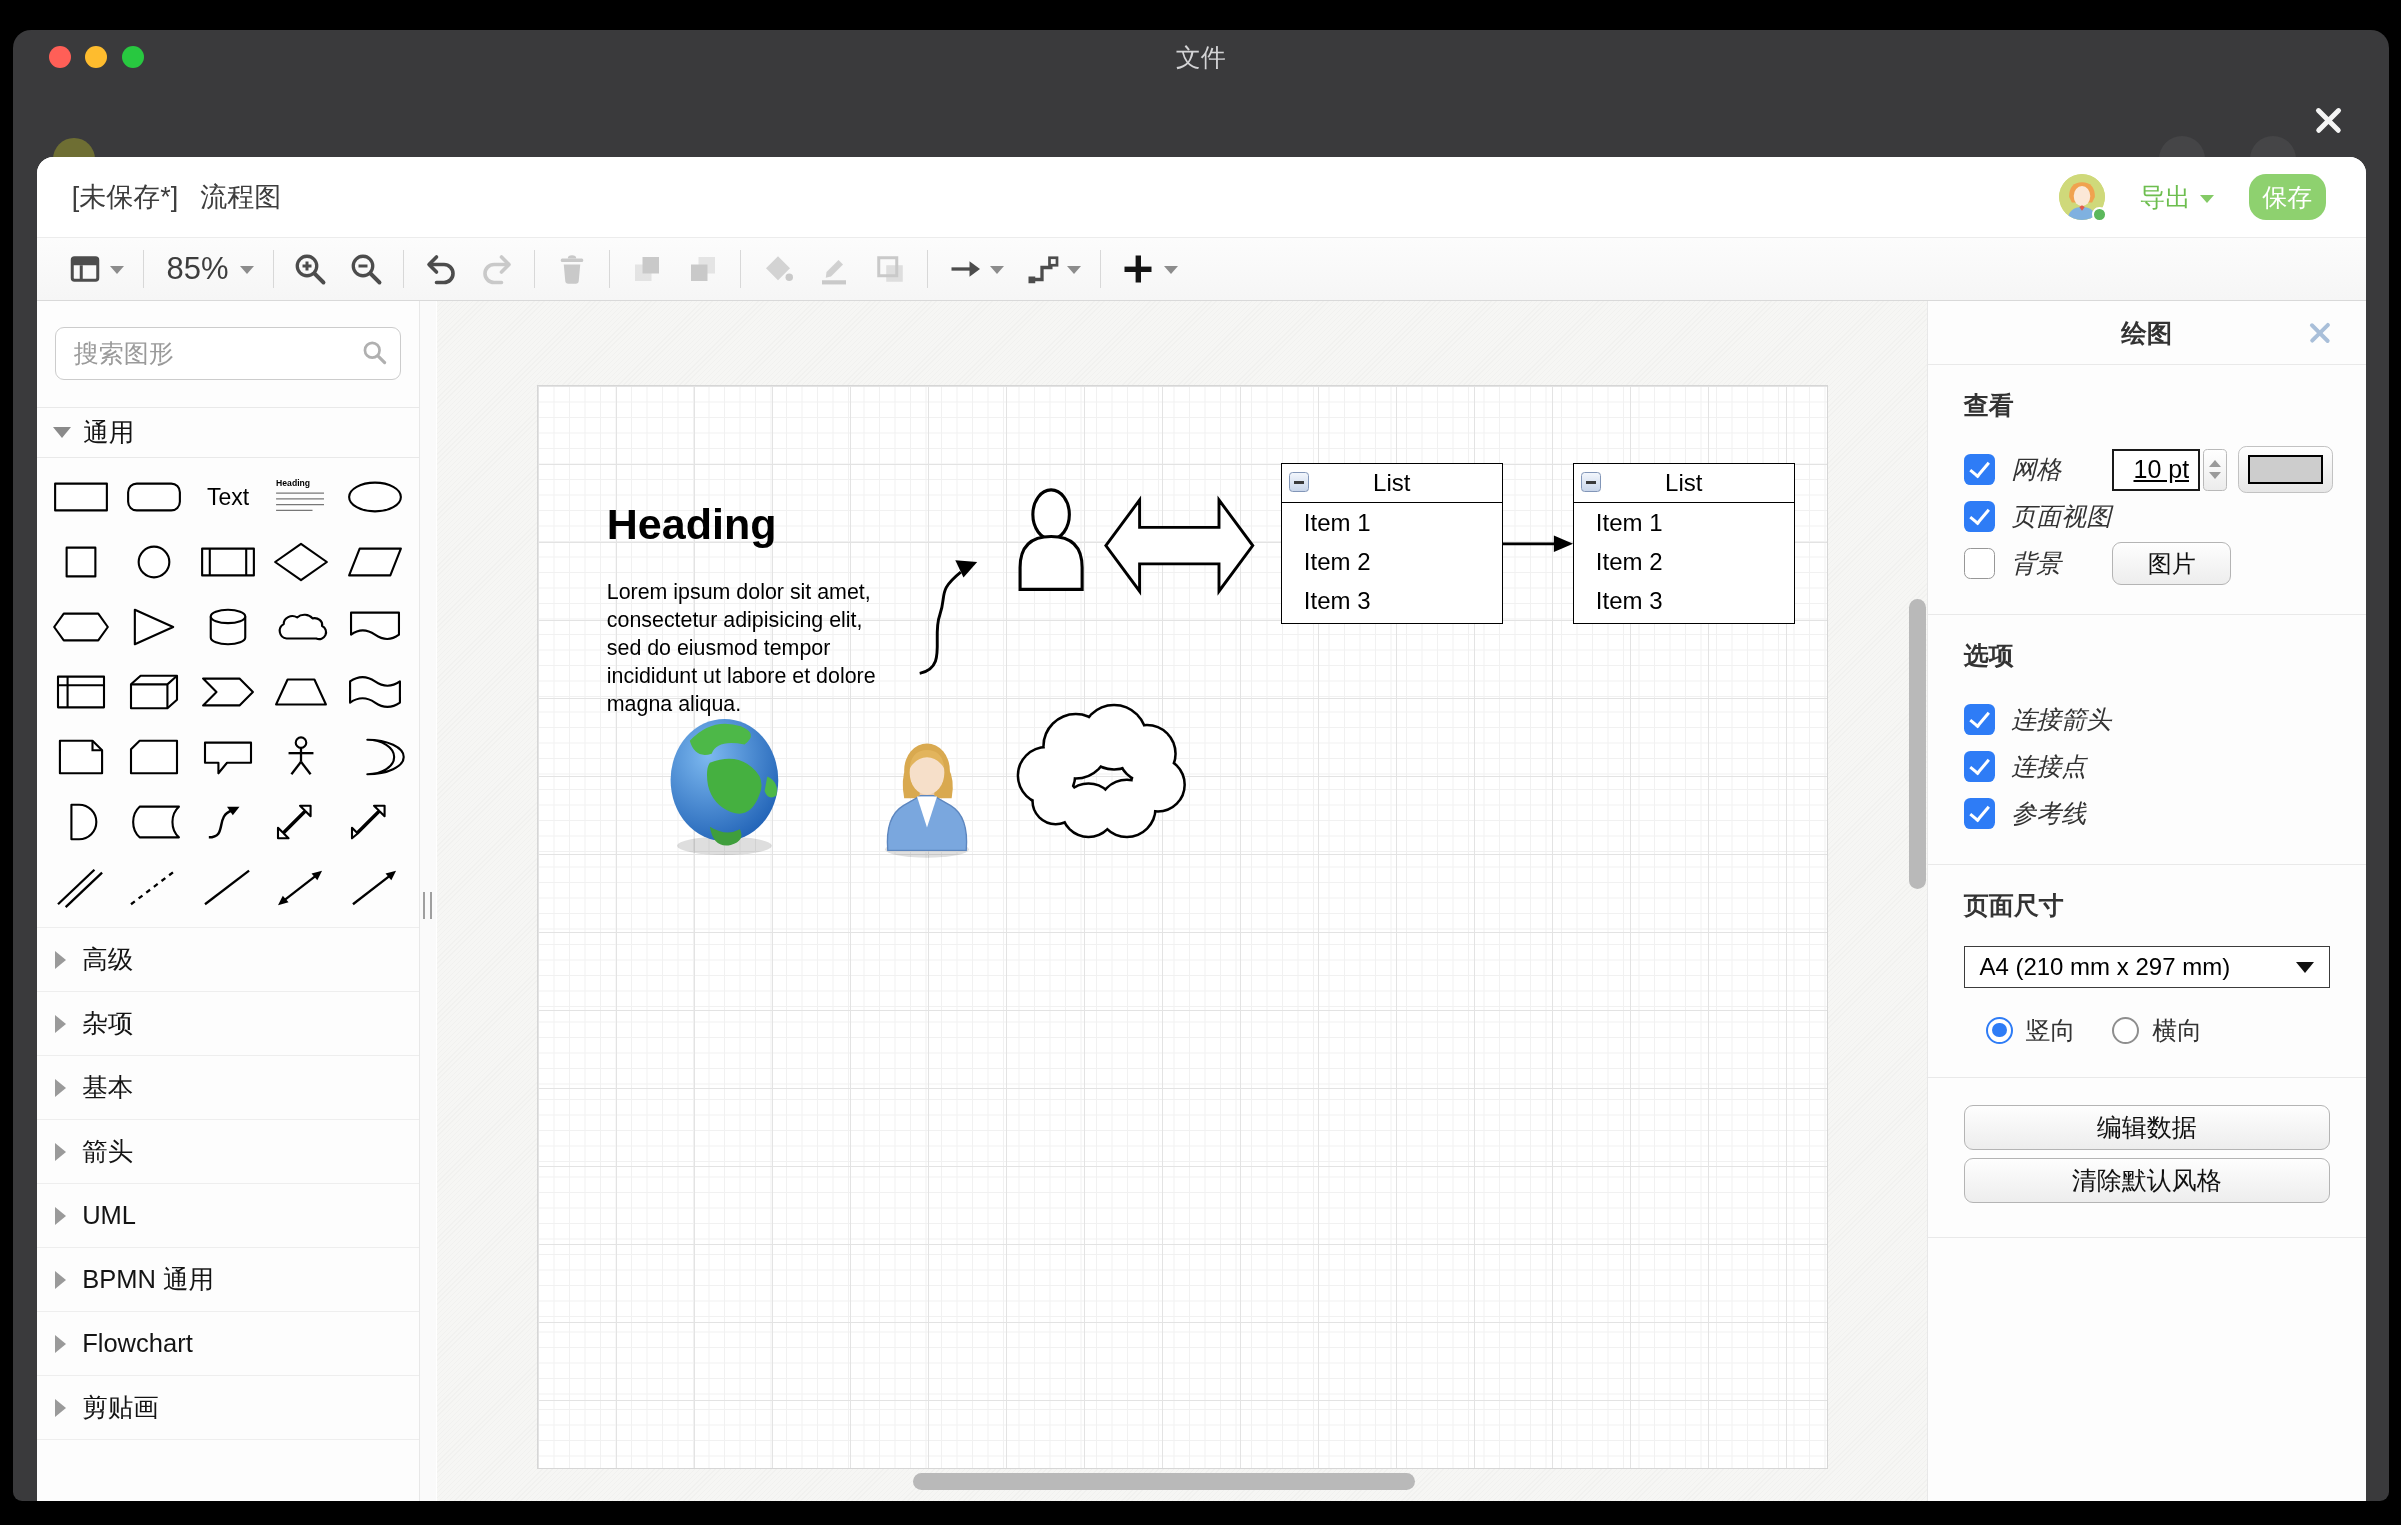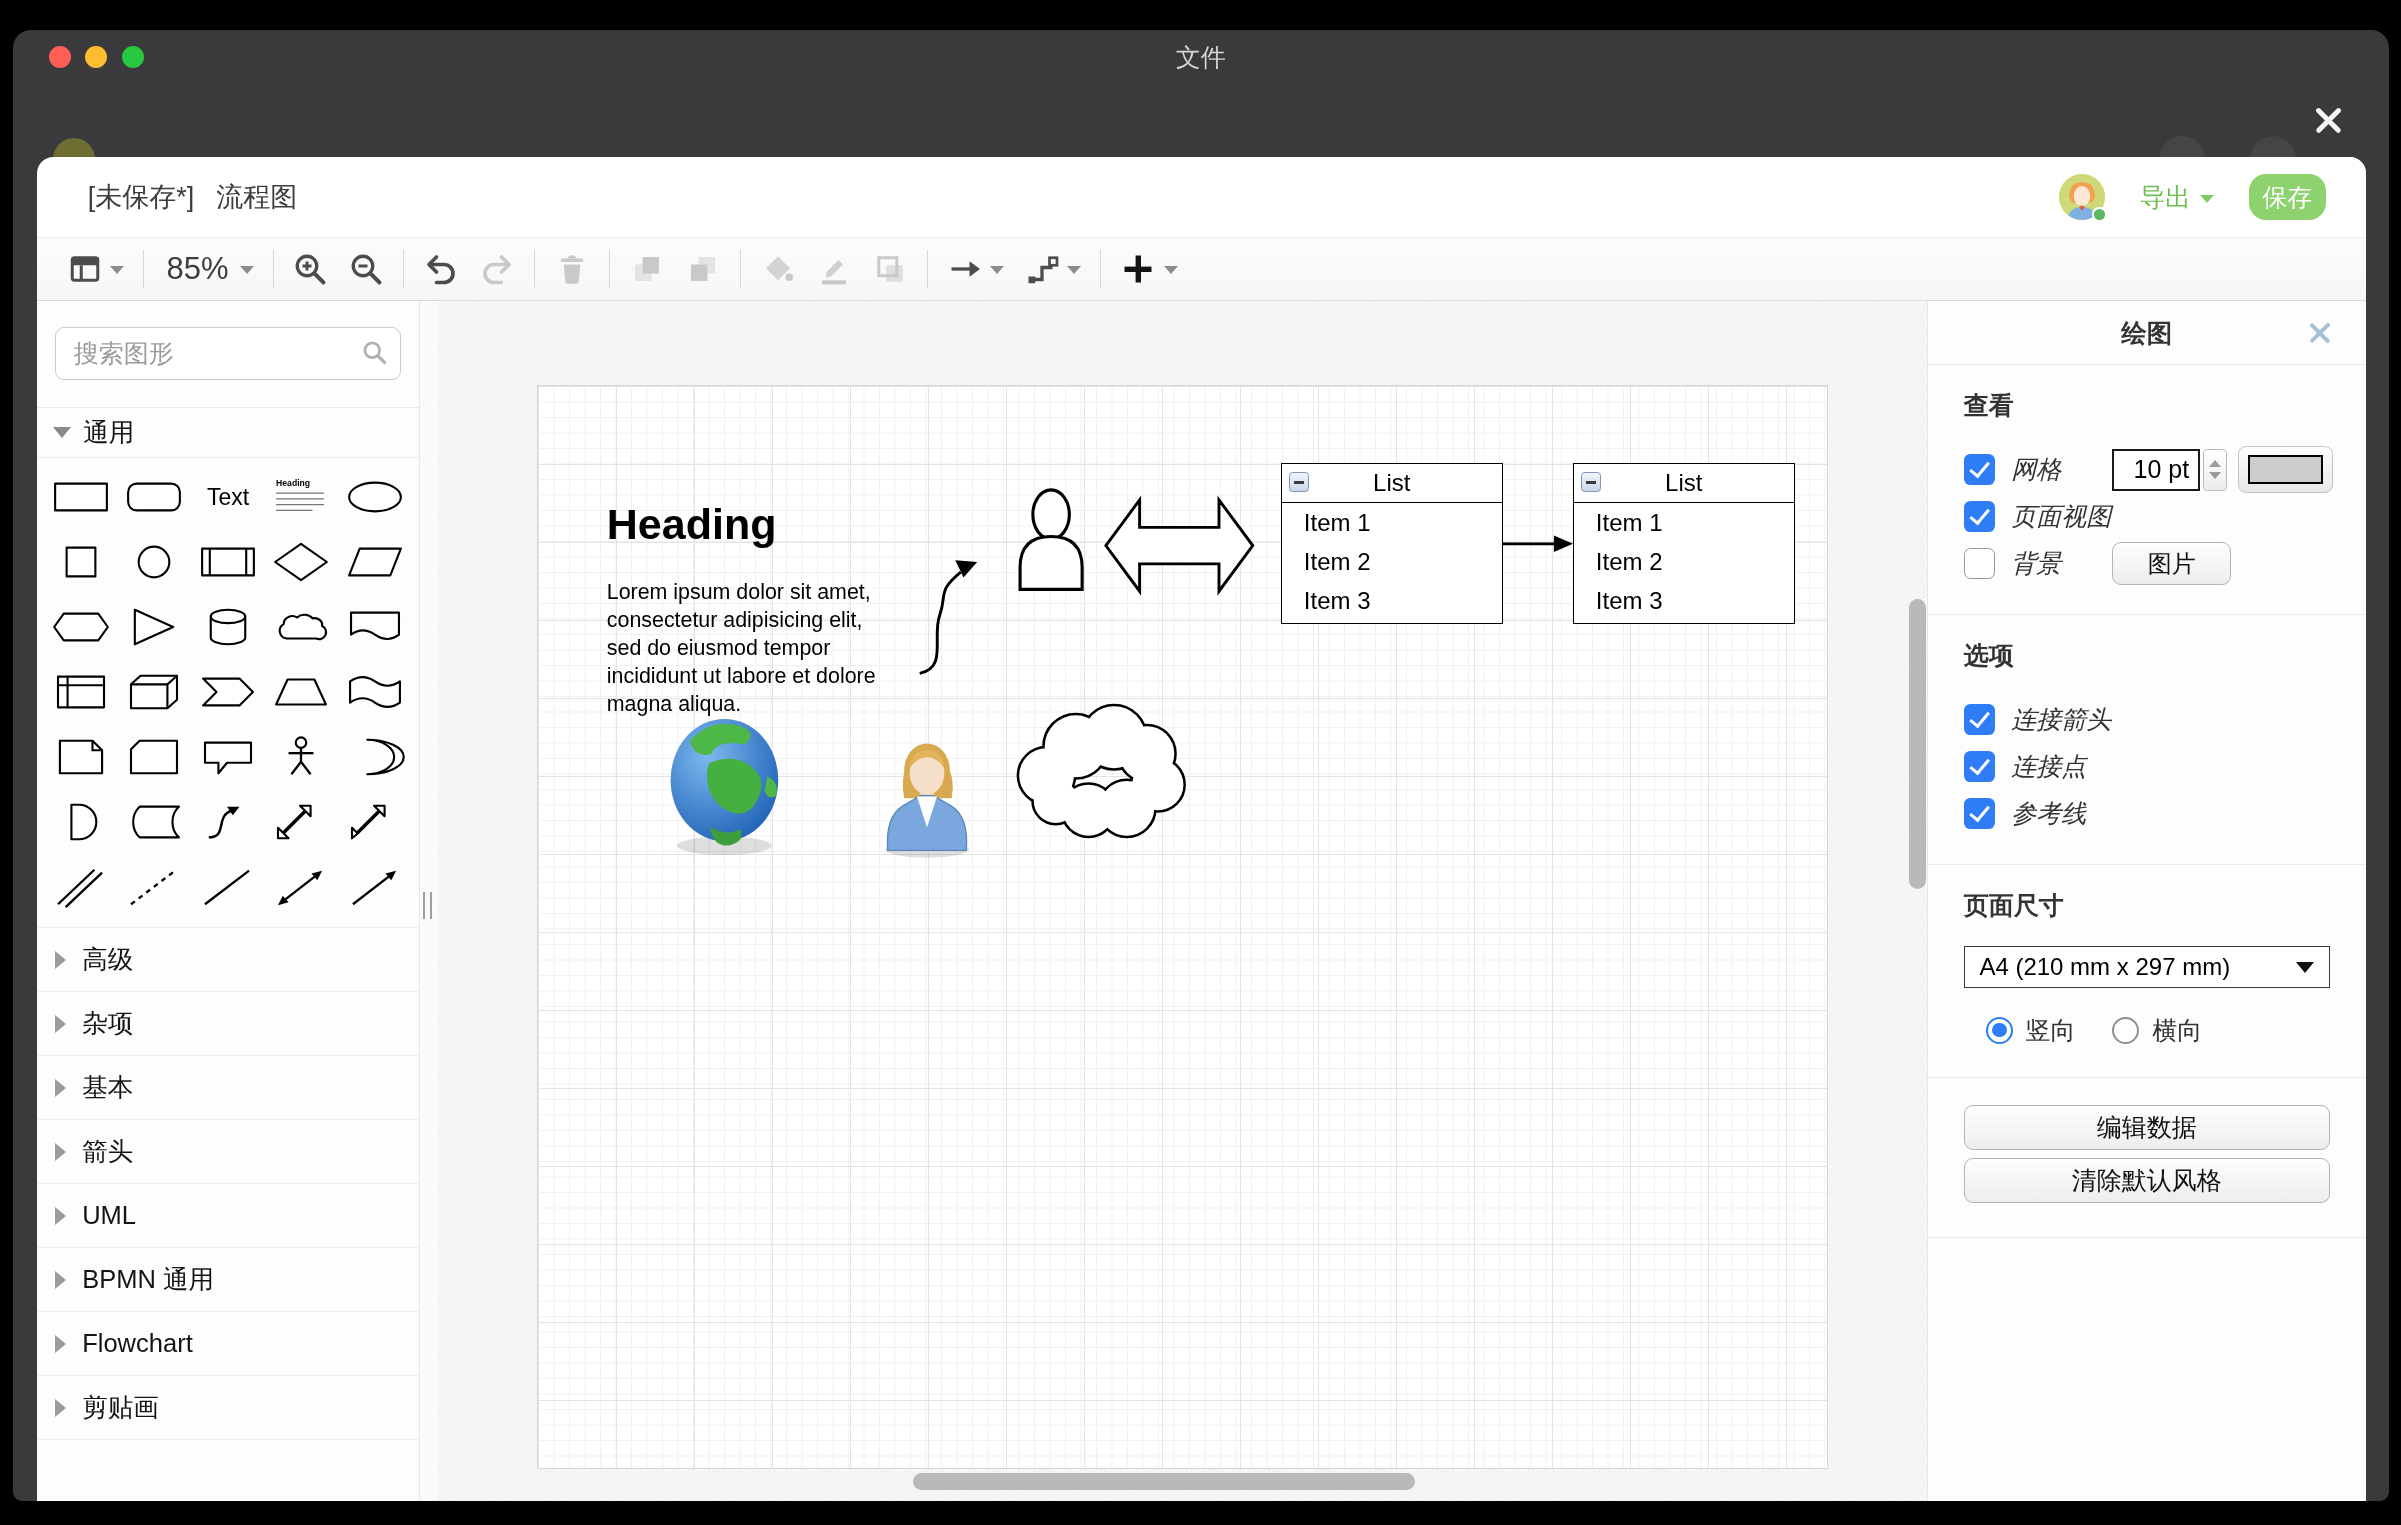--- a/index.html
+++ b/index.html
@@ -20,21 +20,21 @@
   .overlay-close { position:absolute; left:2294px; top:69px; width:44px; height:44px; cursor:pointer; }
   .overlay-close::before, .overlay-close::after { content:""; position:absolute; left:5.5px; top:19px;
       width:33px; height:4.6px; background:#f4f4f4; border-radius:2.7px; }
   .overlay-close::before{ transform:rotate(45deg);} .overlay-close::after{ transform:rotate(-45deg);}
 
   
   .card { position:absolute; left:24px; top:127px; width:2329px; height:1344px;
           background:#fff; border-radius:16.4px 16.4px 0 0; overflow:hidden; }
 
   
-  .card-header { position:absolute; left:16px; top:0; right:0; height:80px; background:#fff;
+  .card-header { position:absolute; left:0; top:0; right:0; height:80px; background:#fff;
                  display:flex; align-items:center; padding:0 40px 0 35px; }
   .doc-title { display:flex; gap:22px; font-size:27px; color:#3d3d3d; font-weight:500; }
   .header-right { margin-left:auto; display:flex; align-items:center; gap:35px; }
   .avatar { position:relative; width:46px; height:46px; border-radius:50%; background:#cfd97a; overflow:visible; }
   .avatar svg { position:absolute; inset:0; border-radius:50%; }
   .avatar .status { position:absolute; right:-1.8px; bottom:-1.8px; width:14.6px; height:14.6px;
                     background:#5cb85c; border:2.7px solid #fff; border-radius:50%; }
   .export-btn { display:flex; align-items:center; gap:9px; color:#6dbe4f; font-size:25.5px; cursor:pointer; }
   .chev-green { width:0; height:0; border-left:7.3px solid transparent; border-right:7.3px solid transparent;
                 border-top:8.2px solid #84ca66; margin-top:3.6px; }
@@ -127,21 +127,21 @@
   .rp-sec-title { font-size:25px; font-weight:bold; color:#333; margin-bottom:24px; }
   .rp-row { display:flex; align-items:center; min-height:47px; }
   .cb { width:31px; height:31px; border-radius:6.4px; position:relative; flex:none; cursor:pointer; }
   .cb.on { background:#2e7cf6; }
   .cb.on::after { content:""; position:absolute; left:10px; top:3.6px; width:8.2px; height:16.4px;
                   border:solid #fff; border-width:0 3.6px 3.6px 0; transform:rotate(40deg); }
   .cb.off { background:#fff; border:1.8px solid #979797; }
   .cb-label { font-size:25px; color:#333; margin-left:16.4px;font-style:italic; }
   .grid-size-input { width:88px; height:42px; border:2.7px solid #1a1a1a; background:#fff; font-size:25px;
                      text-align:right; padding-right:9px; margin-left:auto; outline:none;
-                     font-family:"Liberation Sans","DejaVu Sans",sans-serif; color:#000; }
+                     font-family:"Liberation Sans","DejaVu Sans",sans-serif; color:#000;text-decoration:underline; }
   .stepper { width:24px; height:42px; border:0.9px solid #b9b9b9; border-radius:4.6px; margin-left:2.7px;
              display:flex; flex-direction:column; align-items:center; justify-content:center; gap:5.5px;
              background:linear-gradient(#fff,#ececec); cursor:pointer; }
   .step-up { width:0; height:0; border-left:6.4px solid transparent; border-right:6.4px solid transparent;
              border-bottom:7.3px solid #9a9a9a; }
   .step-down { width:0; height:0; border-left:6.4px solid transparent; border-right:6.4px solid transparent;
                border-top:7.3px solid #9a9a9a; }
   .swatch { width:95px; height:47px; margin-left:11px; border:1.8px solid #c2c2c2; border-radius:8.2px;
             background:linear-gradient(#fefefe,#e7e7e7); display:flex; align-items:center;
             justify-content:center; cursor:pointer; }

